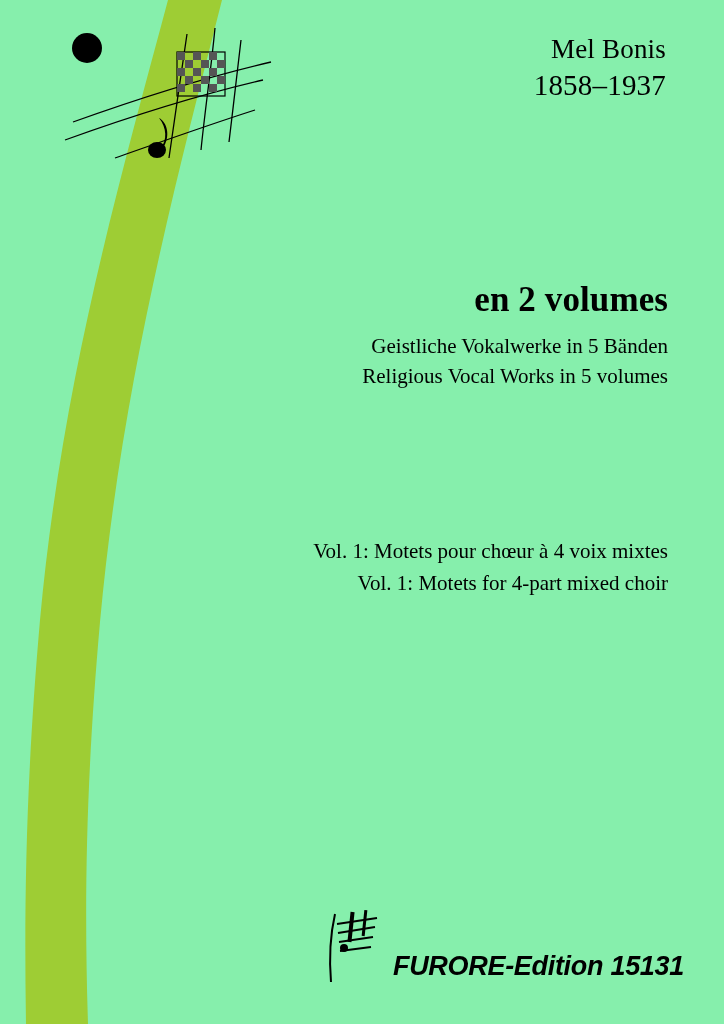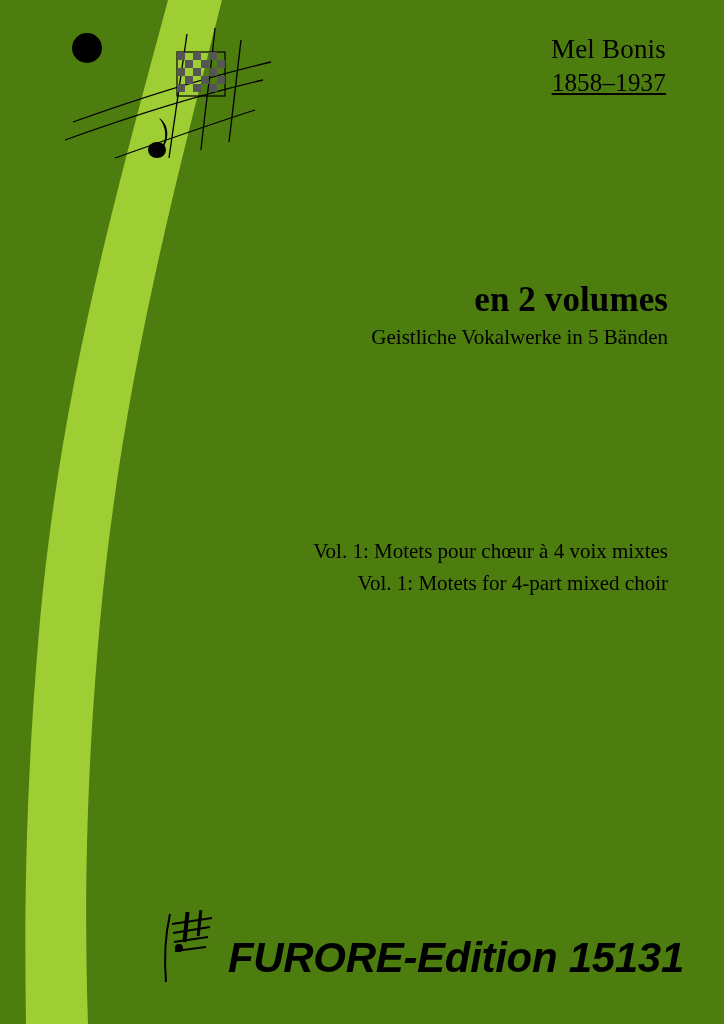--- a/index.html
+++ b/index.html
@@ -9,21 +9,21 @@
   }
   body {
     font-family: "Liberation Serif", serif;
     color: #000000;
   }
   #page {
     position: relative;
     width: 724px;
     height: 1024px;
     overflow: hidden;
-    background: #4d7c0f;
+    background: #86efac;
   }
 
   
   .swoosh {
     position: absolute;
     left: 0;
     top: 0;
     width: 260px;
     height: 1024px;
     pointer-events: none;
@@ -45,40 +45,40 @@
     right: 58px;
     top: 32px;
     text-align: right;
     line-height: 1.28;
   }
   .composer .name {
     font-size: 27px;
     letter-spacing: 0.2px;
   }
   .composer .dates {
-    font-size: 25px;
+    font-size: 29px;
     letter-spacing: 0.2px;
-    text-decoration: underline;
   }
 
   
   .titleblock {
     position: absolute;
     left: 230px;
     right: 56px;
     top: 278px;
     text-align: right;
   }
   .title-main {
     font-size: 35px;
     font-weight: bold;
     line-height: 1.28;
     letter-spacing: 0.1px;
   }
   .title-sub {
+    margin-top: 9px;
     font-size: 21px;
     line-height: 1.35;
   }
 
   
   .volblock {
     position: absolute;
     left: 200px;
     right: 56px;
     top: 512px;
@@ -100,21 +100,21 @@
     display: inline-block;
     vertical-align: bottom;
     margin-right: 4px;
   }
   .pub-text {
     display: inline-block;
     vertical-align: bottom;
     font-family: "Liberation Sans", sans-serif;
     font-weight: bold;
     font-style: italic;
-    font-size: 42px;
+    font-size: 27px;
     letter-spacing: -0.3px;
     padding-bottom: 2px;
   }
 </style>
 </head>
 <body>
 
 <div id="page">
 
   <svg class="swoosh" viewBox="0 0 260 1024" preserveAspectRatio="none">
@@ -158,20 +158,21 @@
   </svg>
 
   <div class="composer">
     <div class="name">Mel Bonis</div>
     <div class="dates">1858–1937</div>
   </div>
 
   <div class="titleblock">
     <div class="title-main">en 2 volumes</div>
     <div class="title-sub">Geistliche Vokalwerke in 5 Bänden</div>
+    <div class="title-sub" style="margin-top:2px">Religious Vocal Works in 5 volumes</div>
   </div>
 
   <div class="volblock">
     <div>Vol. 1: Motets pour chœur à 4 voix mixtes</div>
     <div>Vol. 1: Motets for 4-part mixed choir</div>
   </div>
 
   <div class="publisher">
     <svg class="pub-mark" width="66" height="76" viewBox="0 0 66 76">
       <g stroke="#000" stroke-width="2" fill="none">

